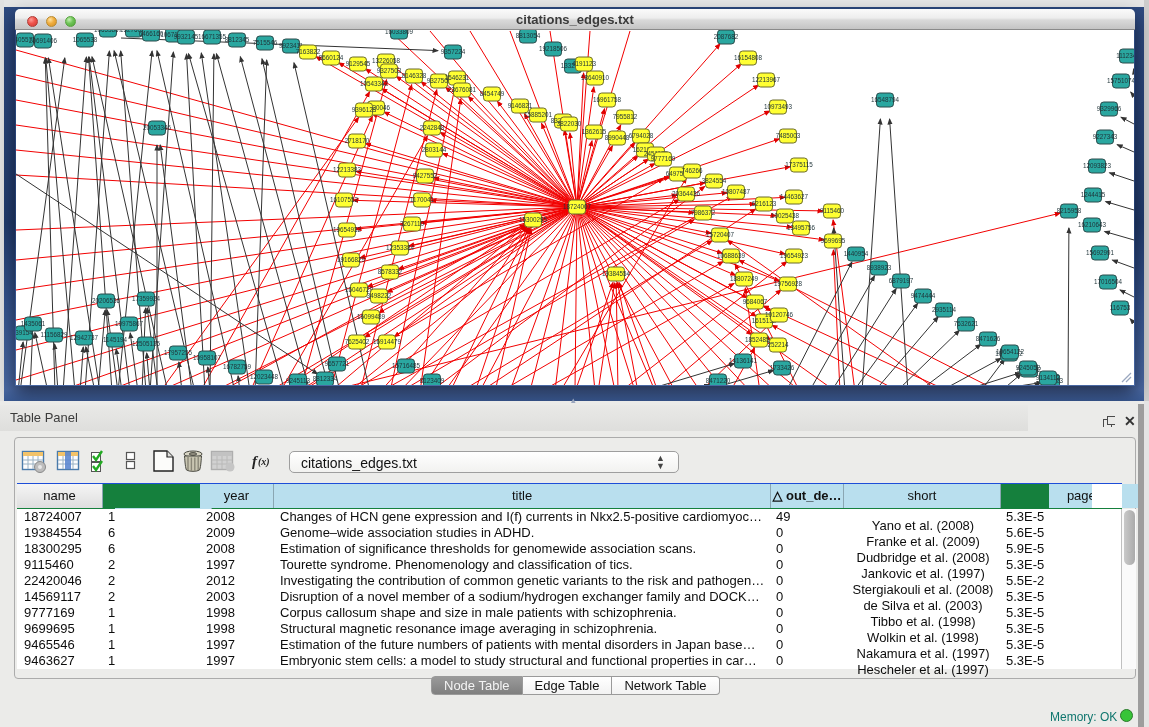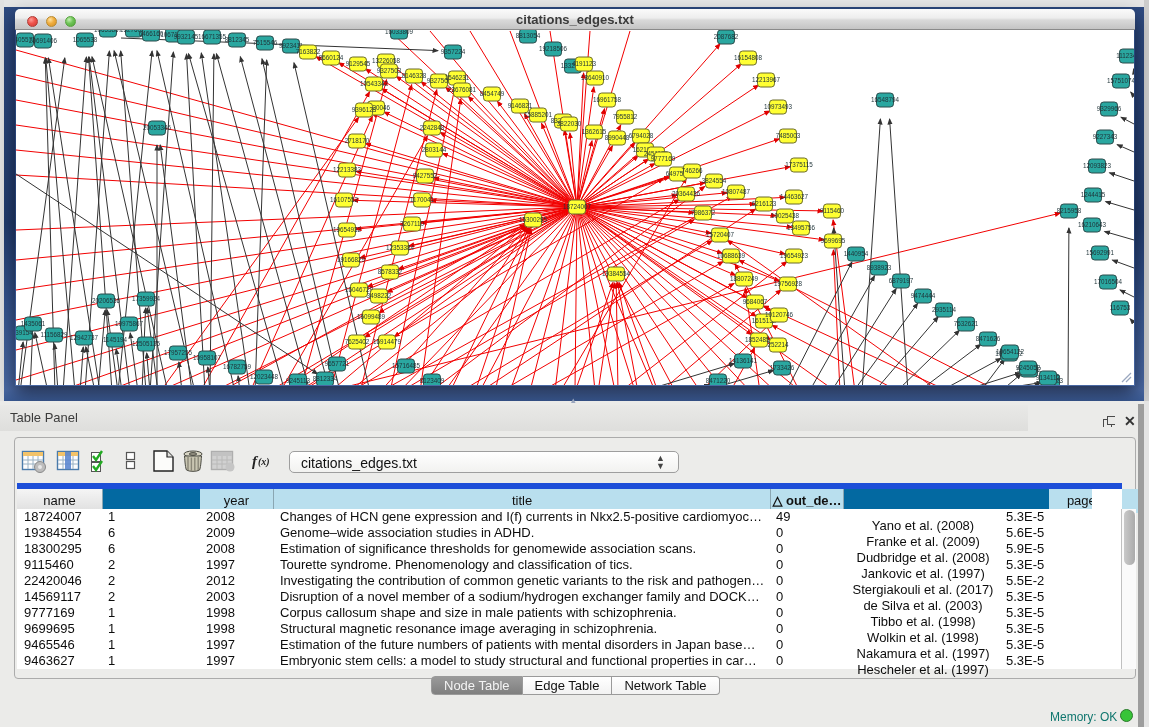--- a/index.html
+++ b/index.html
@@ -18,21 +18,21 @@
 #grip { position:absolute; left:1107px; top:368px; width:12px; height:12px; }
 #tablepanel { position:absolute; left:0; top:401px; width:1149px; height:326px; background:#ebebe9; }
 #tpbar { position:absolute; left:0; top:4px; width:1028px; height:26px; background:linear-gradient(180deg,#e9e9e7,#dededc);text-decoration:underline; }
 #tpbar .lbl { position:absolute; left:10px; top:5px; font-size:13px; color:#3c3c3c; }
 #tpfloat { position:absolute; left:1103px; top:11px; width:12px; height:11px; }
 #tpclose { position:absolute; left:1124px; top:8px; font-size:14px; font-weight:bold; color:#333; }
 #panel { position:absolute; left:14px; top:36px; width:1122px; height:242px; background:#ececea; border:1px solid #ababab; border-radius:4px; }
 #toolbar { position:absolute; left:0px; top:8px; width:1120px; height:30px; }
 #combo { position:absolute; left:274px; top:5px; width:390px; height:22px; background:linear-gradient(180deg,#ffffff,#f2f2f0); border:1px solid #9e9e9e; border-radius:5px; font-size:14px; color:#111; padding:3px 0 0 11px; }
 #combo .st { position:absolute; right:13px; top:2px; font-size:9px; color:#444; line-height:8px; text-align:center; }
-#thead { position:absolute; left:2px; top:45px; width:1105px; height:39px; background:#0369a1; border-top:6px solid #1d4ed8; border-bottom:1px solid #8e8e8e; }
+#thead { position:absolute; left:2px; top:45px; width:1105px; height:39px; background:#15803d; border-top:1px solid #1d4ed8; border-bottom:1px solid #8e8e8e; }
 .th { position:absolute; top:0; height:24px; background:#b9dfee; border-right:1px solid #8aa6b2; font-size:13px; color:#111; text-align:center; line-height:23px; }
 #tbody { position:absolute; left:2px; top:71px; width:1105px; height:160px; background:#fff; }
 .tr { position:relative; height:16px; font-size:13px; color:#0d0d0d; white-space:nowrap; }
 .tr div { position:absolute; top:0; height:16px; line-height:16px; overflow:hidden; }
 .c0 { left:7px; width:80px; }
 .c1 { left:91px; width:90px; }
 .c2 { left:189px; width:70px; }
 .c3 { left:263px; width:492px; }
 .c4 { left:759px; width:68px; }
 .c5 { left:828px; width:156px; text-align:center;margin-top:9px; }
@@ -654,20 +654,21 @@
         <text x="243" y="19" font-family="Liberation Serif, serif" font-style="italic" font-weight="bold" font-size="10" fill="#222">(x)</text>
       </svg>
       <div id="combo">citations_edges.txt<div class="st">▲<br>▼</div></div>
     </div>
     <div id="thead">
       <div class="th" style="left:0;width:86px;background:linear-gradient(180deg,#f5f5f5,#dedede);">name</div>
       <div class="th" style="left:98px;width:97px;margin-top:24px;">in_degree</div>
       <div class="th" style="left:183px;width:74px;">year</div>
       <div class="th" style="left:257px;width:497px;">title</div>
       <div class="th" style="left:754px;width:73px;font-weight:bold;">△ out_de…</div>
+      <div class="th" style="left:827px;width:157px;">short</div>
       <div class="th" style="left:1032px;width:91px;">pagerank</div>
       <div class="th" style="left:1075px;width:30px;background:#fff;border-right:none;"></div>
     </div>
     <div id="tbody">
 <div class="tr">
           <div class="c0">18724007</div>
           <div class="c1">1</div>
           <div class="c2">2008</div>
           <div class="c3">Changes of HCN gene expression and I(f) currents in Nkx2.5-positive cardiomyoc…</div>
           <div class="c4">49</div>
@@ -700,21 +701,21 @@
           <div class="c4">0</div>
           <div class="c5">Jankovic et al. (1997)</div>
           <div class="c6">5.3E-5</div>
         </div>
 <div class="tr">
           <div class="c0">22420046</div>
           <div class="c1">2</div>
           <div class="c2">2012</div>
           <div class="c3">Investigating the contribution of common genetic variants to the risk and pathogen…</div>
           <div class="c4">0</div>
-          <div class="c5">Stergiakouli et al. (2017)</div>
+          <div class="c5">Stergiakouli et al. (2008)</div>
           <div class="c6">5.5E-2</div>
         </div>
 <div class="tr">
           <div class="c0">14569117</div>
           <div class="c1">2</div>
           <div class="c2">2003</div>
           <div class="c3">Disruption of a novel member of a sodium/hydrogen exchanger family and DOCK…</div>
           <div class="c4">0</div>
           <div class="c5">de Silva et al. (2003)</div>
           <div class="c6">5.3E-5</div>

